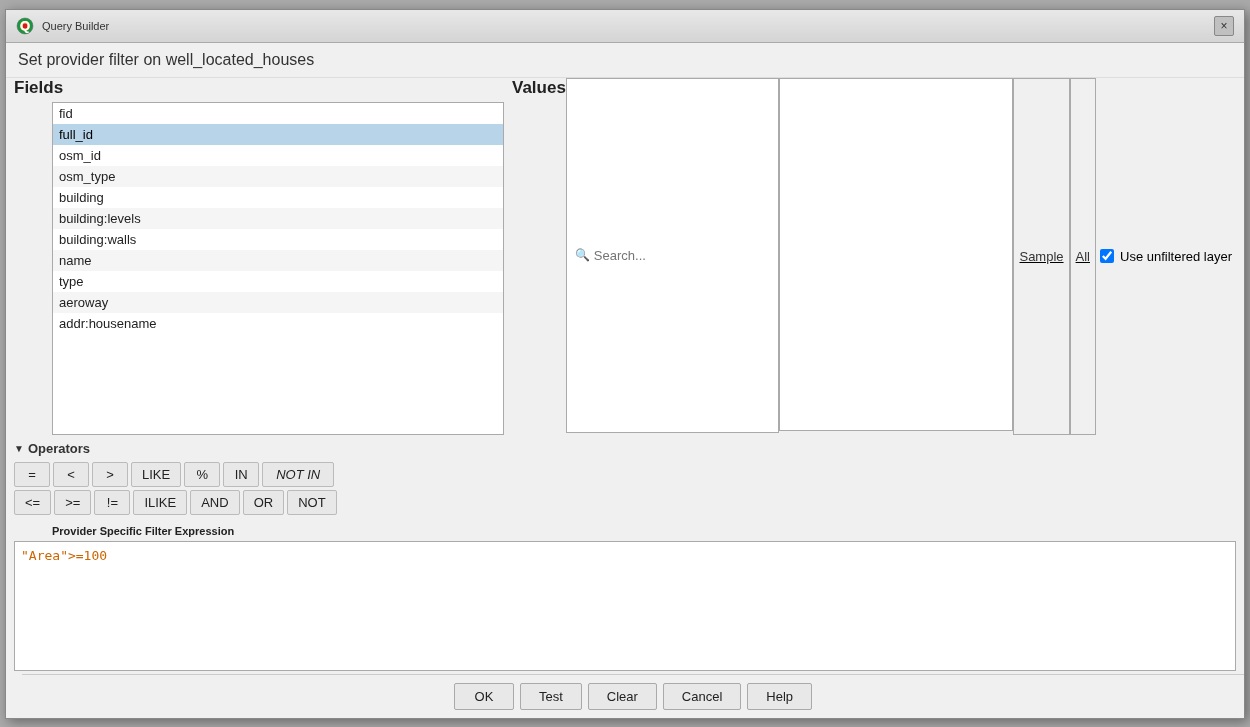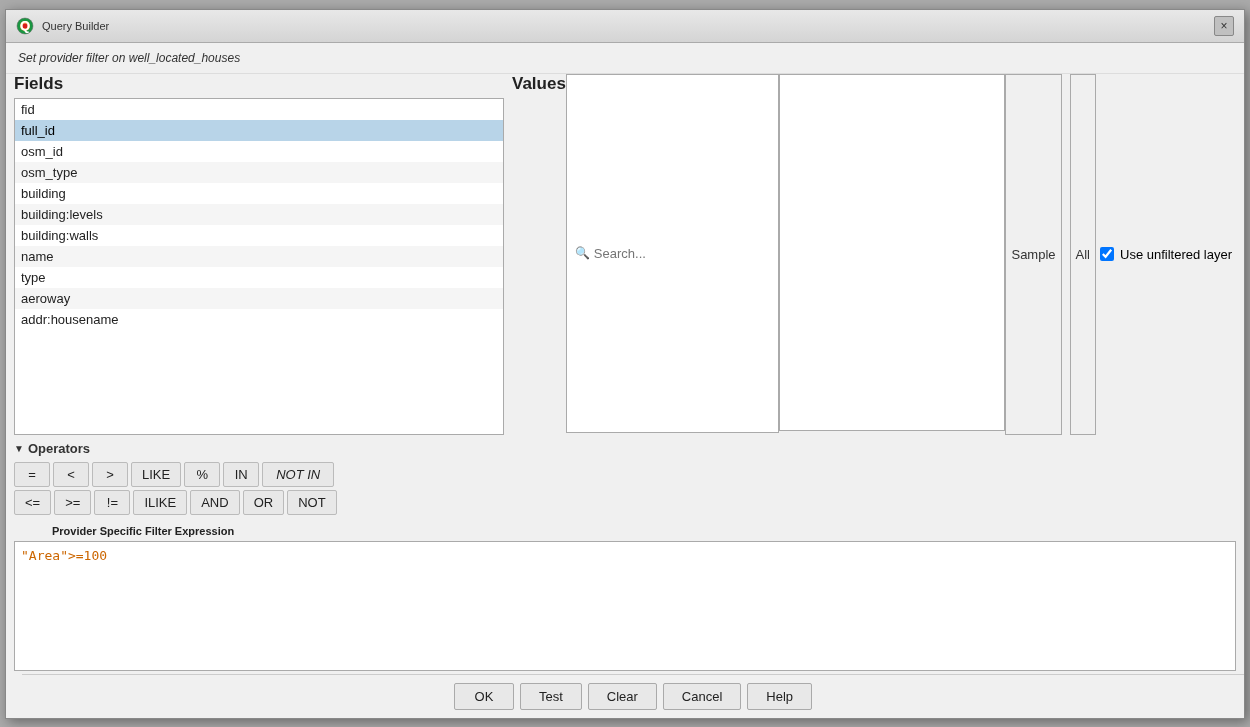--- a/index.html
+++ b/index.html
@@ -66,41 +66,41 @@
       cursor: pointer;
       display: flex;
       align-items: center;
       justify-content: center;
       font-size: 12px;
       color: #333;
     }
 
     .subtitle {
       padding: 8px 12px;
-      font-size: 12px;
+      font-size: 16px;
       color: #333;
       background: #f0f0f0;
       border-bottom: 1px solid #ddd;
       flex-shrink: 0;
-      font-style: italic;
     }
 
     .section-header {
       font-weight: bold;
       font-size: 17px;
       color: #222;
       margin-bottom: 4px;
     }
 
     .fields-list-container {
       border: 1px solid #aaa;
       background: white;
       flex: 1;
       overflow-y: auto;
       position: relative;
+      margin-left: 38px;
     }
 
     .fields-list {
       list-style: none;
       padding: 0;
       margin: 0;
     }
 
     .fields-list li {
       padding: 3px 6px;
@@ -143,22 +143,23 @@
     .values-area {
       border: 1px solid #aaa;
       background: white;
       flex: 1;
       overflow-y: auto;
       margin-bottom: 4px;
     }
 
     .values-buttons {
       display: flex;
-      gap: 8px;
+      gap: 0;
       margin-bottom: 0;
+      text-decoration: underline;
     }
 
     .values-btn {
       flex: 1;
       padding: 5px;
       background: #f0f0f0;
       border: 1px solid #aaa;
       cursor: pointer;
       text-align: center;
       font-size: 13px;

